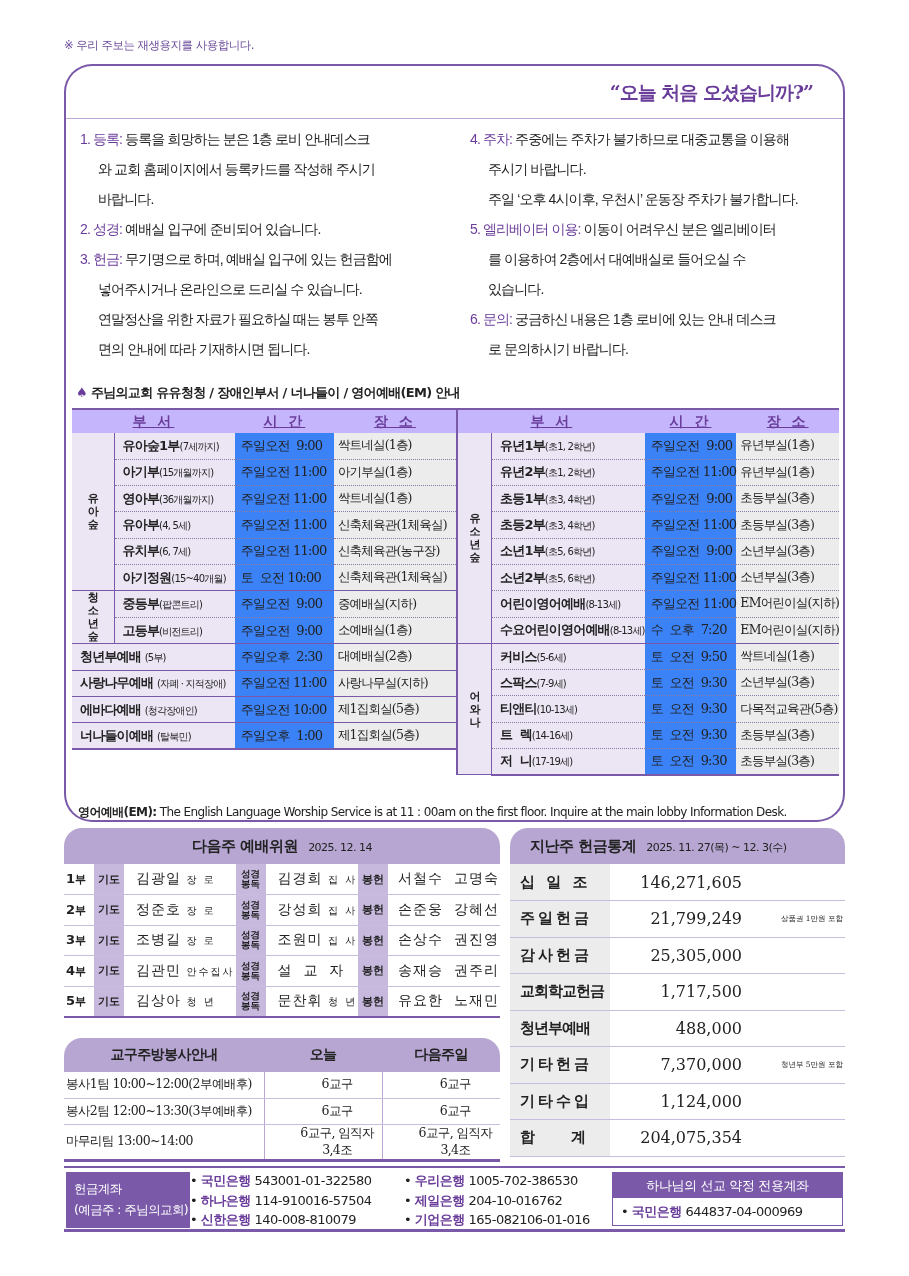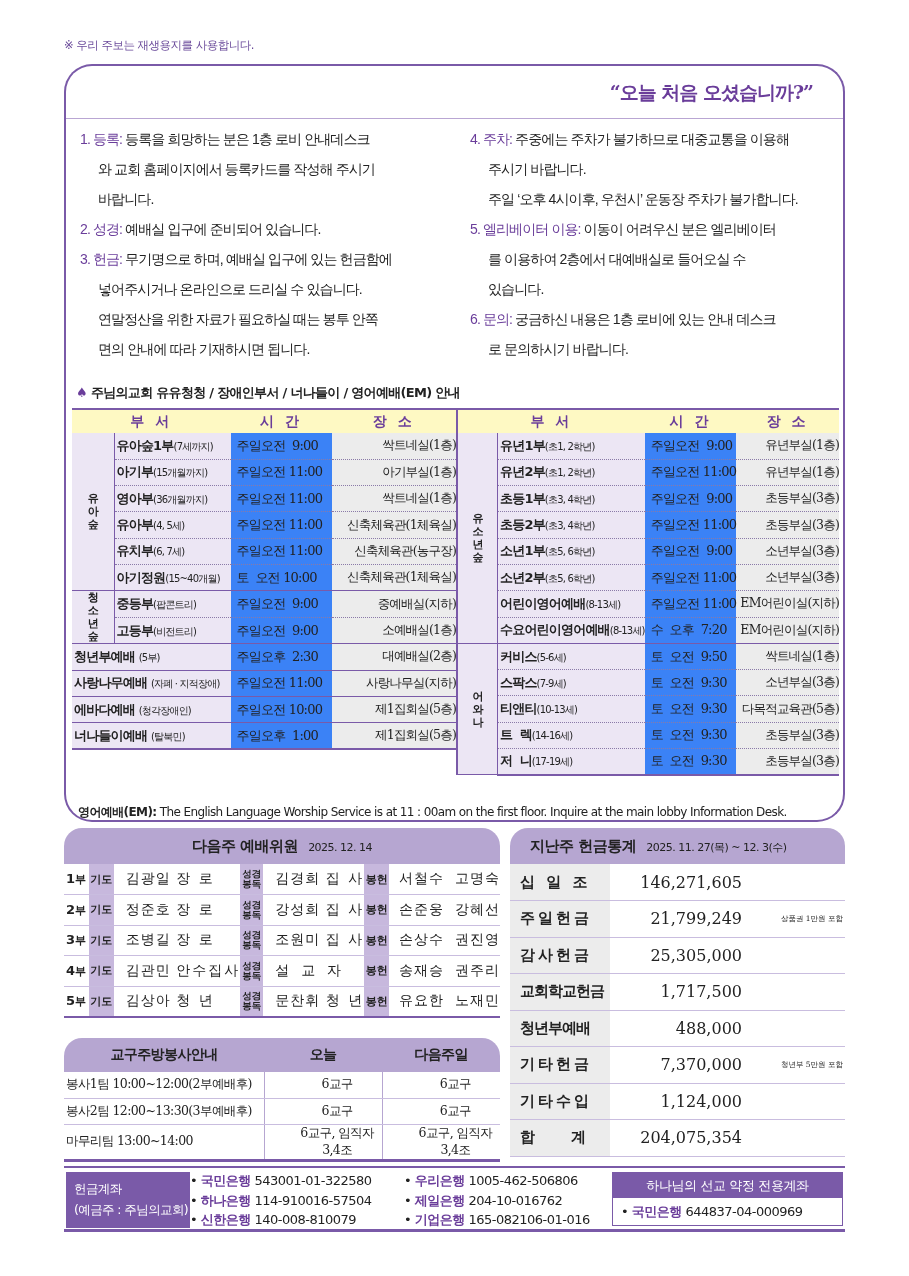--- a/index.html
+++ b/index.html
@@ -17,45 +17,45 @@
   .small-line { font-size: 11.5px; line-height: 24px; }
   .small-line .tag { color: #6a3d9a; font-size: 10px; }
 
   
   .sched { position: absolute; left: 64px; top: 376px; width: 781px; height: 446px; border: 2px solid #7a5aa8; border-top: none; border-radius: 0 0 28px 28px; }
   .sched-head { position: absolute; left: 10px; top: 8px; font-size: 13px; font-weight: bold; letter-spacing: -0.7px; color: #222; }
   .sched-head .spade { color: #6a3d9a; margin-right: 4px; }
   .tbl { position: absolute; top: 32px; border-collapse: collapse; font-size: 13px; letter-spacing: -0.8px; }
   .tbl.left { left: 6px; width: 384px; }
   .tbl.right { left: 390px; width: 383px; border-left: 2px solid #7a5aa8; }
-  .tbl th { background: #fef9c3; color: #6a3d9a; font-weight: bold; height: 24px; font-size: 14px; letter-spacing: 3px; border-top: 2px solid #7a5aa8; }
+  .tbl th { background: #c4b5fd; color: #6a3d9a; font-weight: bold; height: 24px; font-size: 14px; letter-spacing: 3px; border-top: 2px solid #7a5aa8; text-decoration: underline; }
   .tbl td { height: 26.3px; border-bottom: 1px dotted #8a7aa8; white-space: nowrap; }
   .tbl td.grp { background: #ece6f4; border-right: 1px solid #7a5aa8; font-size: 11px; font-weight: bold; text-align: center; width: 42px; line-height: 13px; border-bottom: 1px solid #7a5aa8; }
-  .tbl td.dept { background: #ece6f4; font-weight: bold; padding-left: 2px; }
+  .tbl td.dept { background: #ece6f4; font-weight: bold; padding-left: 8px; }
   .tbl td.dept .sub { font-size: 10px; font-weight: normal; }
   .tbl td.time { background: #3b82f6; font-family: "DejaVu Serif", serif; padding-left: 6px; }
-  .tbl td.place { background: #ececec; font-family: "DejaVu Serif", serif; padding-left: 4px; font-size: 12.5px; text-align: right; }
+  .tbl td.place { background: #ececec; font-family: "DejaVu Serif", serif; padding-left: 4px; font-size: 12.5px; }
   .tbl tr.solid td { border-bottom: 1px solid #7a5aa8; }
   .tbl tr.last td { border-bottom: 2px solid #7a5aa8; }
   .em-note { position: absolute; left: 12px; top: 428px; font-size: 12px; letter-spacing: -0.6px; }
   .em-note b { font-weight: bold; }
 
   
   .committee { position: absolute; left: 64px; top: 828px; width: 436px; }
   .box-head { background: #b6a6d1; height: 36px; border-radius: 18px 18px 0 0; text-align: center; line-height: 36px; font-size: 15px; font-weight: bold; letter-spacing: -0.5px; }
   .box-head .date { font-size: 11px; font-weight: normal; margin-left: 10px; }
   .ctbl { width: 100%; border-collapse: collapse; font-size: 14px; }
   .ctbl td { height: 30.5px; border-bottom: 1px solid #c9bddf; white-space: nowrap; }
   .ctbl tr:last-child td { border-bottom: 2px solid #7a5aa8; }
   .ctbl .part { font-weight: bold; width: 30px; padding-left: 2px; font-size: 13px; }
   .ctbl .part small { font-size: 11px; }
   .ctbl .role { background: #c7b8dd; font-weight: bold; font-size: 11px; text-align: center; width: 30px; }
   .ctbl .role2 { font-size: 9.5px; line-height: 10px; }
   .ctbl .nm { font-family: "DejaVu Serif", serif; padding-left: 12px; letter-spacing: 1px; }
-  .ctbl .nm small { font-size: 14px; letter-spacing: 2px; }
+  .ctbl .nm small { font-size: 10px; letter-spacing: 2px; }
   .ctbl .pair { font-family: "DejaVu Serif", serif; padding-left: 10px; letter-spacing: 1px; }
 
   
   .kitchen { position: absolute; left: 64px; top: 1038px; width: 436px; }
   .ktbl { width: 100%; border-collapse: collapse; font-family: "DejaVu Serif", serif; font-size: 12.5px; letter-spacing: -0.6px; }
   .ktbl th { background: #b6a6d1; height: 34px; font-family: "DejaVu Sans", sans-serif; font-size: 14px; font-weight: bold; }
   .ktbl thead tr th:first-child { border-radius: 18px 0 0 0; }
   .ktbl thead tr th:last-child { border-radius: 0 18px 0 0; }
   .ktbl td { height: 26px; border-bottom: 1px solid #c9bddf; text-align: center; padding-left: 28px; }
   .ktbl td:first-child { text-align: left; padding-left: 2px; }
@@ -437,21 +437,21 @@
   <div class="bank-label">
     <div>헌금계좌</div>
     <div>(예금주 : 주님의교회)</div>
   </div>
   <div class="bank-col" style="left:126px">
     <div>• <span class="bn">국민은행</span> <span>543001-01-322580</span></div>
     <div>• <span class="bn">하나은행</span> <span>114-910016-57504</span></div>
     <div>• <span class="bn">신한은행</span> <span>140-008-810079</span></div>
   </div>
   <div class="bank-col" style="left:340px">
-    <div>• <span class="bn">우리은행</span> <span>1005-462-506806</span></div>
+    <div>• <span class="bn">우리은행</span> <span>1005-702-386530</span></div>
     <div>• <span class="bn">제일은행</span> <span>204-10-016762</span></div>
     <div>• <span class="bn">기업은행</span> <span>165-082106-01-016</span></div>
   </div>
   <div class="mission">
     <div class="mission-head">하나님의 선교 약정 전용계좌</div>
     <div class="mission-body">• <span class="bn">국민은행</span> <span>644837-04-000969</span></div>
   </div>
 </section>
 
 </body></html>

